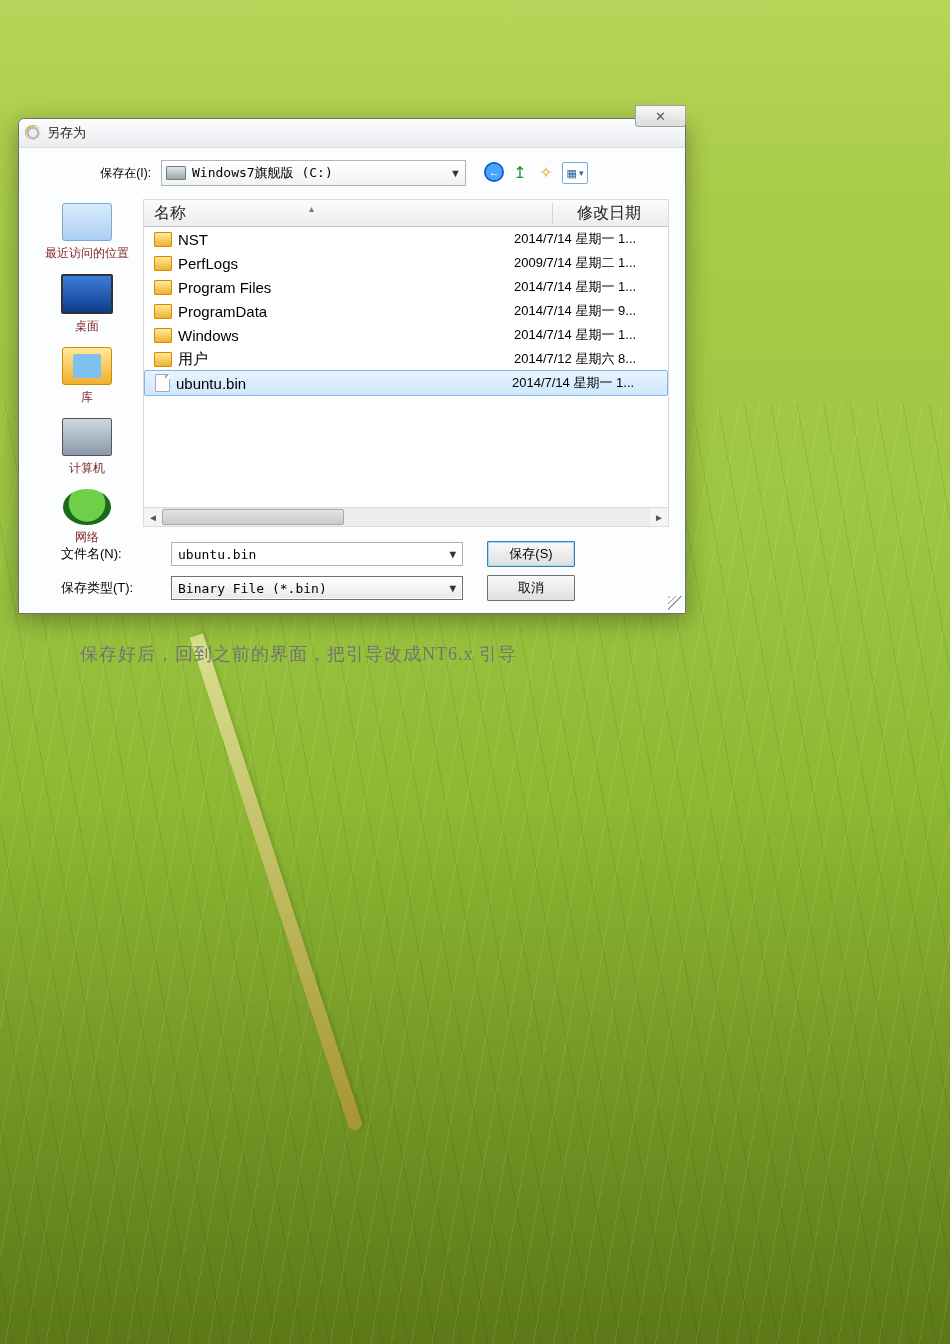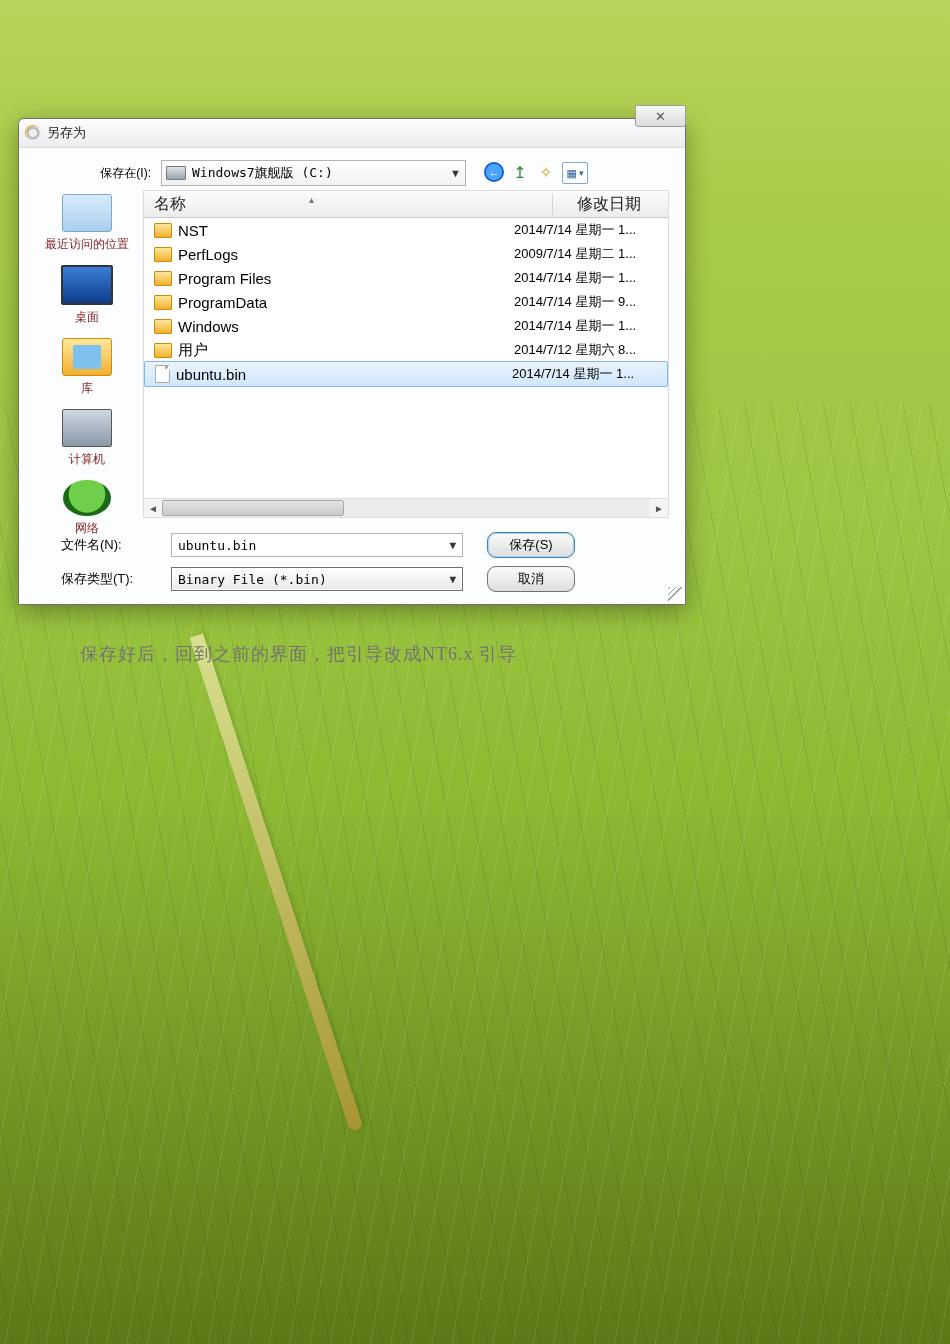--- a/index.html
+++ b/index.html
@@ -86,21 +86,21 @@
   background: linear-gradient(to bottom,#f7f7f7,#dcdcdc);
   display: flex; align-items: center; justify-content: center;
   color: #555; font-size: 13px;
   cursor: pointer;
 }
 .body {
   padding: 12px 16px 12px 12px;
   background: #fcfdfe;
   position: relative;
 }
-.row { display: flex; align-items: center; margin-bottom: 4px; }
+.row { display: flex; align-items: center; margin-bottom: 13px; }
 .label { width: 120px; text-align: right; padding-right: 10px; color: #000; }
 
 .save-in-combo {
   display:flex; align-items:center;
   width: 295px; height: 24px;
   border: 1px solid #b3b3b3;
   background: linear-gradient(#fff,#f2f2f2);
   padding: 0 4px;
 }
 .drive-icon {
@@ -168,21 +168,21 @@
 .btm-row{ display:flex; align-items:center; margin-top:8px;}
 .btm-label{ width:110px; margin-left: 30px; text-align:left; font-size:13px;}
 .combo{
   width: 278px; height:22px; display:flex; align-items:center;
   border:1px solid #b3b3b3; background:#fff; padding:0 6px; font-family:"SimSun",monospace; font-size:13px;
 }
 .combo .arrow{ margin-left:auto; color:#333; font-size:11px;}
 .combo.raised{ border:1px solid #707070; background:linear-gradient(#fff,#e8e8e8); box-shadow: inset 0 0 0 1px #fff; }
 .btn{
   width:88px; height:26px; margin-left:24px;
-  border:1px solid #707070; border-radius:9px;
+  border:1px solid #707070; border-radius:1px;
   background:linear-gradient(#fafafa,#dedede);
   font-size:13px; cursor:pointer;
 }
 .btn.primary{ border:1px solid #3c7fb1; box-shadow: inset 0 0 0 1px #a9d4f2;}
 .resize-grip{
   position:absolute; right:3px; bottom:3px; width:14px; height:14px;
   background:
     linear-gradient(135deg, transparent 9px,#999 9px 10px, transparent 10px),
     linear-gradient(135deg, transparent 5px,#999 5px 6px, transparent 6px),
     linear-gradient(135deg, transparent 1px,#999 1px 2px, transparent 2px);

